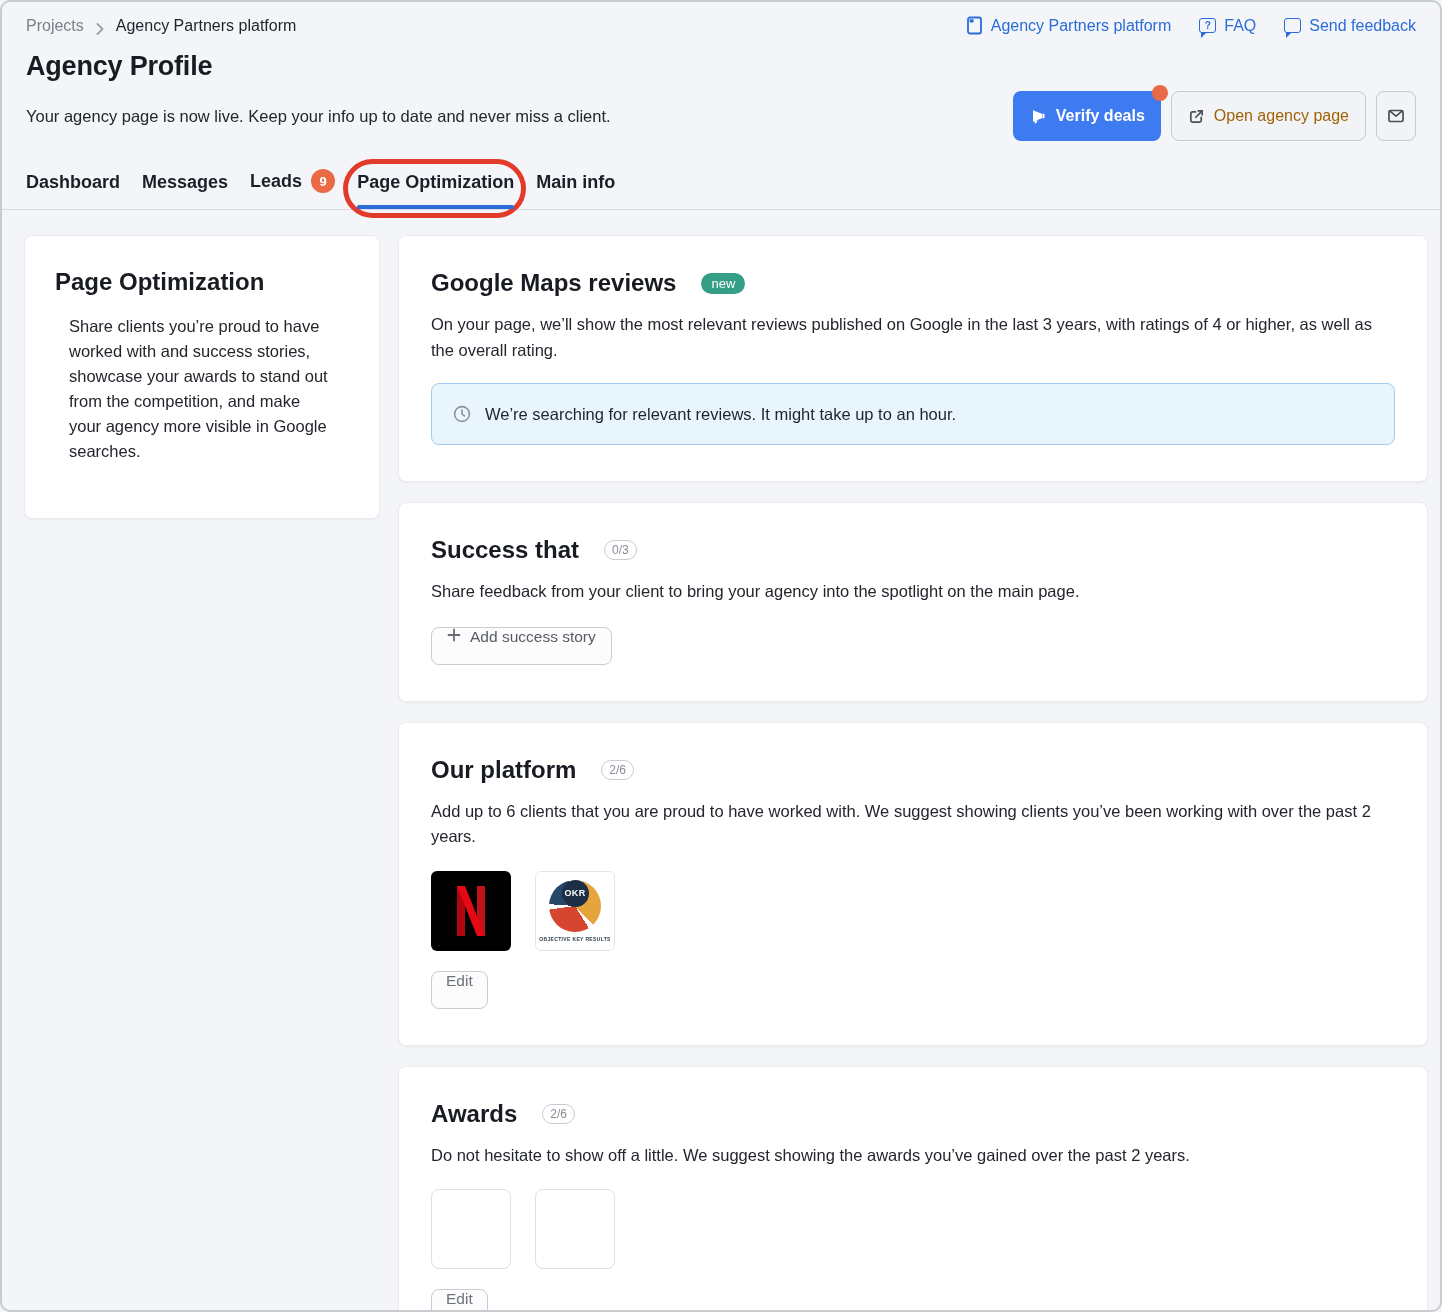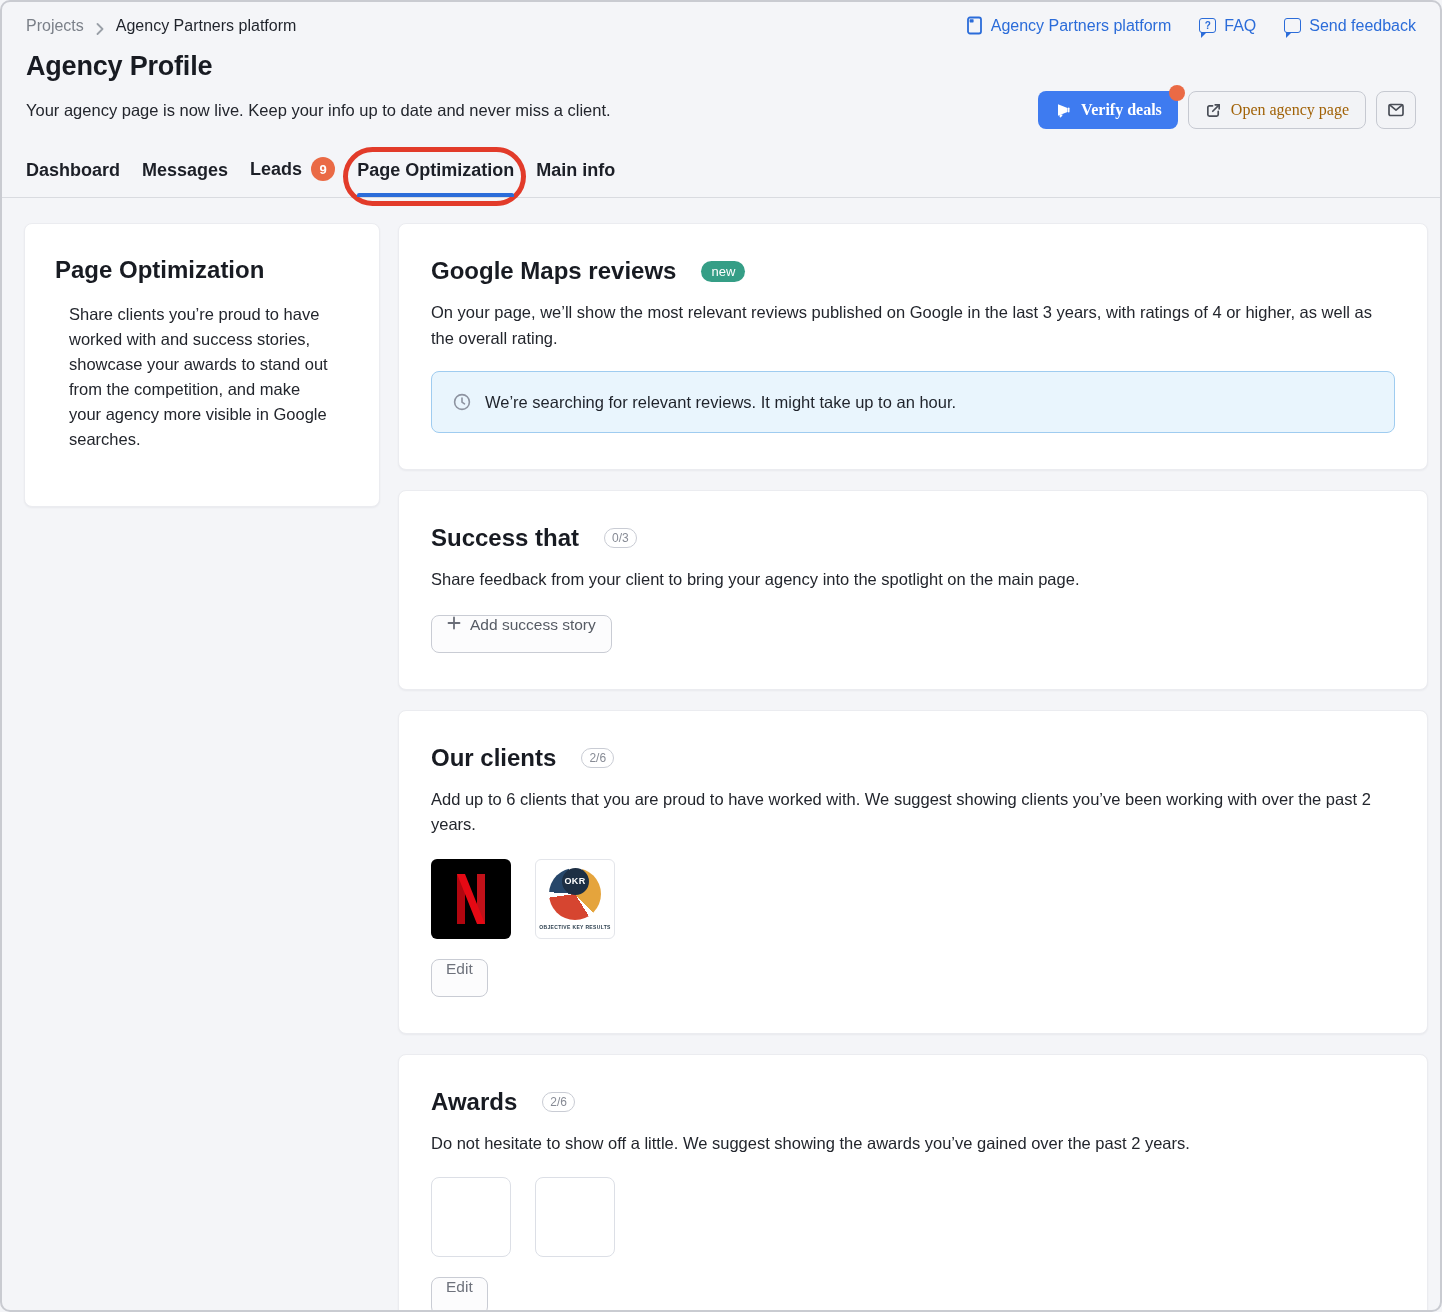--- a/index.html
+++ b/index.html
@@ -26,21 +26,21 @@
             position: relative; display: flex; align-items: center; justify-content: center;
             font-size: 10px; font-weight: 700; color: #2b6cd9; }
   .bubble::after { content: ""; position: absolute; left: 1px; bottom: -6px;
             border: 3px solid transparent; border-top-color: #2b6cd9; border-left-color: #2b6cd9; }
 
   .page-title { margin: 16px 0 0; font-size: 27px; font-weight: 700; color: #181b22; letter-spacing: -0.2px; }
 
   .sub-row { display: flex; justify-content: space-between; align-items: center; margin-top: 9px; }
   .subtitle { margin: 0; font-size: 16.5px; color: #23262d; }
   .actions { display: flex; align-items: center; gap: 10px; }
-  .btn { font-family: Liberation Serif, serif; font-size: 16px; border-radius: 8px; height: 38px;
+  .btn { font-family: Liberation Sans, sans-serif; font-size: 16px; border-radius: 8px; height: 50px;
          display: inline-flex; align-items: center; gap: 9px; padding: 0 16px; cursor: pointer; }
   .btn-primary { background: #3e7bf0; color: #fff; font-weight: 700; border: none; position: relative; }
   .notif-dot { position: absolute; top: -6px; right: -7px; width: 16px; height: 16px;
                border-radius: 50%; background: #ea6a45; }
   .btn-secondary { background: #f2f3f6; border: 1px solid #c6c9d1; color: #a16207; }
   .btn-iconic { width: 40px; padding: 0; justify-content: center; background: #f2f3f6; border: 1px solid #c6c9d1; }
 
   
   .tabbar { display: flex; align-items: flex-end; gap: 22px; padding: 28px 24px 0;
             border-bottom: 1px solid #d9dbe0; }
@@ -228,21 +228,21 @@
           <svg width="14" height="14" viewBox="0 0 14 14" stroke="#6a6e78" stroke-width="1.8" stroke-linecap="round">
               <path d="M7 1.5v11M1.5 7h11"></path>
             </svg>
         </span>
         <span>Add success story</span>
       </button>
     </section>
 
     <section class="card section">
       <div class="sec-head">
-        <h2 class="sec-title">Our clients</h2>
+        <h2 class="sec-title">Our platform</h2>
         <span class="count-pill">2/6</span>
       </div>
       <p class="sec-desc">Add up to 6 clients that you are proud to have worked with. We suggest showing clients you’ve been working with over the past 2 years.</p>
       <div class="logos">
         <div class="tile tile-netflix">
           <span class="icon">
             <svg width="30" height="54" viewBox="0 0 30 54">
                 <rect x="1" y="2" width="8" height="50" fill="#b1060f"></rect>
                 <rect x="21" y="2" width="8" height="50" fill="#c11119"></rect>
                 <polygon points="1,2 9,2 29,52 21,52" fill="#e50914"></polygon>

